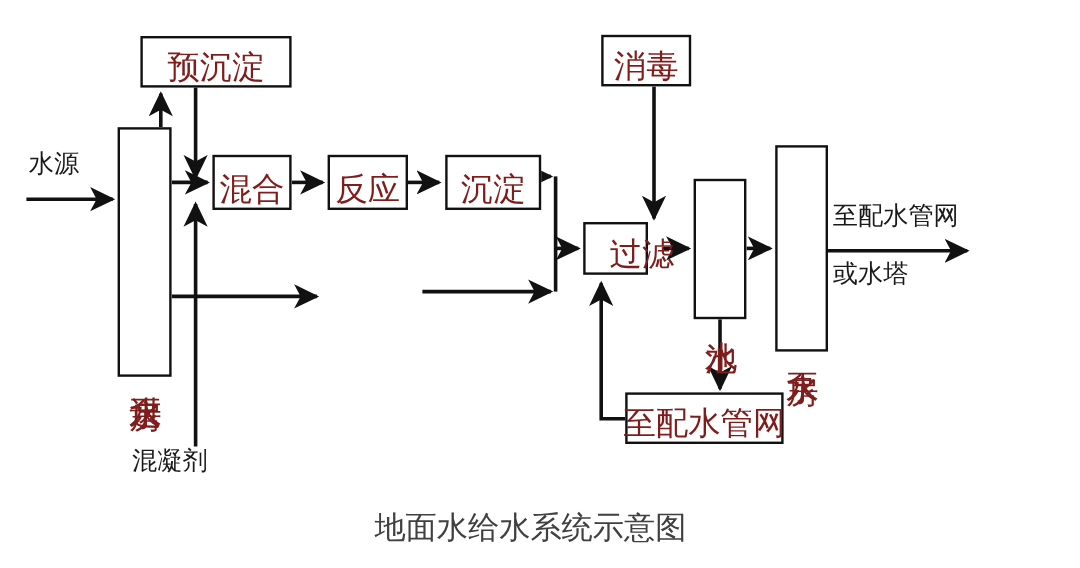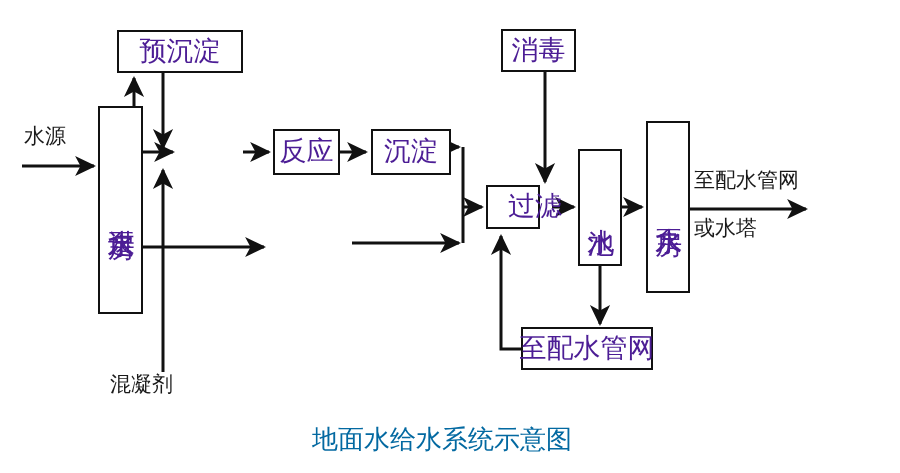--- a/index.html
+++ b/index.html
@@ -20,23 +20,23 @@
     left: 0; top: 0;
     width: 900px;
     height: 473px;
   }
   .node {
     position: absolute;
     box-sizing: border-box;
     border: 2.5px solid #111111;
     background: #ffffff;
     display: flex;
-    align-items: center;
+    align-items: flex-end;
     justify-content: center;
-    color: #4c1d95;
+    color: #7f1d1d;
     z-index: 3;
   }
   .node .lbl {
     font-size: 27px;
     line-height: 1.02;
     letter-spacing: 0px;
     white-space: nowrap;
   }
   .node.vert .lbl {
     writing-mode: vertical-rl;
@@ -46,21 +46,21 @@
   }
   .freetext {
     position: absolute;
     color: #1a1a1a;
     font-size: 21px;
     white-space: nowrap;
     z-index: 4;
   }
   .caption {
     position: absolute;
-    color: #0369a1;
+    color: #404040;
     font-size: 26px;
     white-space: nowrap;
     z-index: 4;
   }
 </style>
 </head>
 <body>
 
 <div id="canvas">
 
@@ -112,20 +112,23 @@
   </svg>
 
   <div class="node" style="left:117px; top:30px; width:126px; height:43px;">
     <span class="lbl">预沉淀</span>
   </div>
 
   <div class="node vert" style="left:98px; top:106px; width:45px; height:208px;">
     <span class="lbl">进水泵房</span>
   </div>
 
+  <div class="node" style="left:177px; top:129px; width:66px; height:46px;">
+    <span class="lbl">混合</span>
+  </div>
 
   <div class="node" style="left:273px; top:129px; width:67px; height:46px;">
     <span class="lbl">反应</span>
   </div>
 
   <div class="node" style="left:371px; top:129px; width:80px; height:46px;">
     <span class="lbl">沉淀</span>
   </div>
 
 

